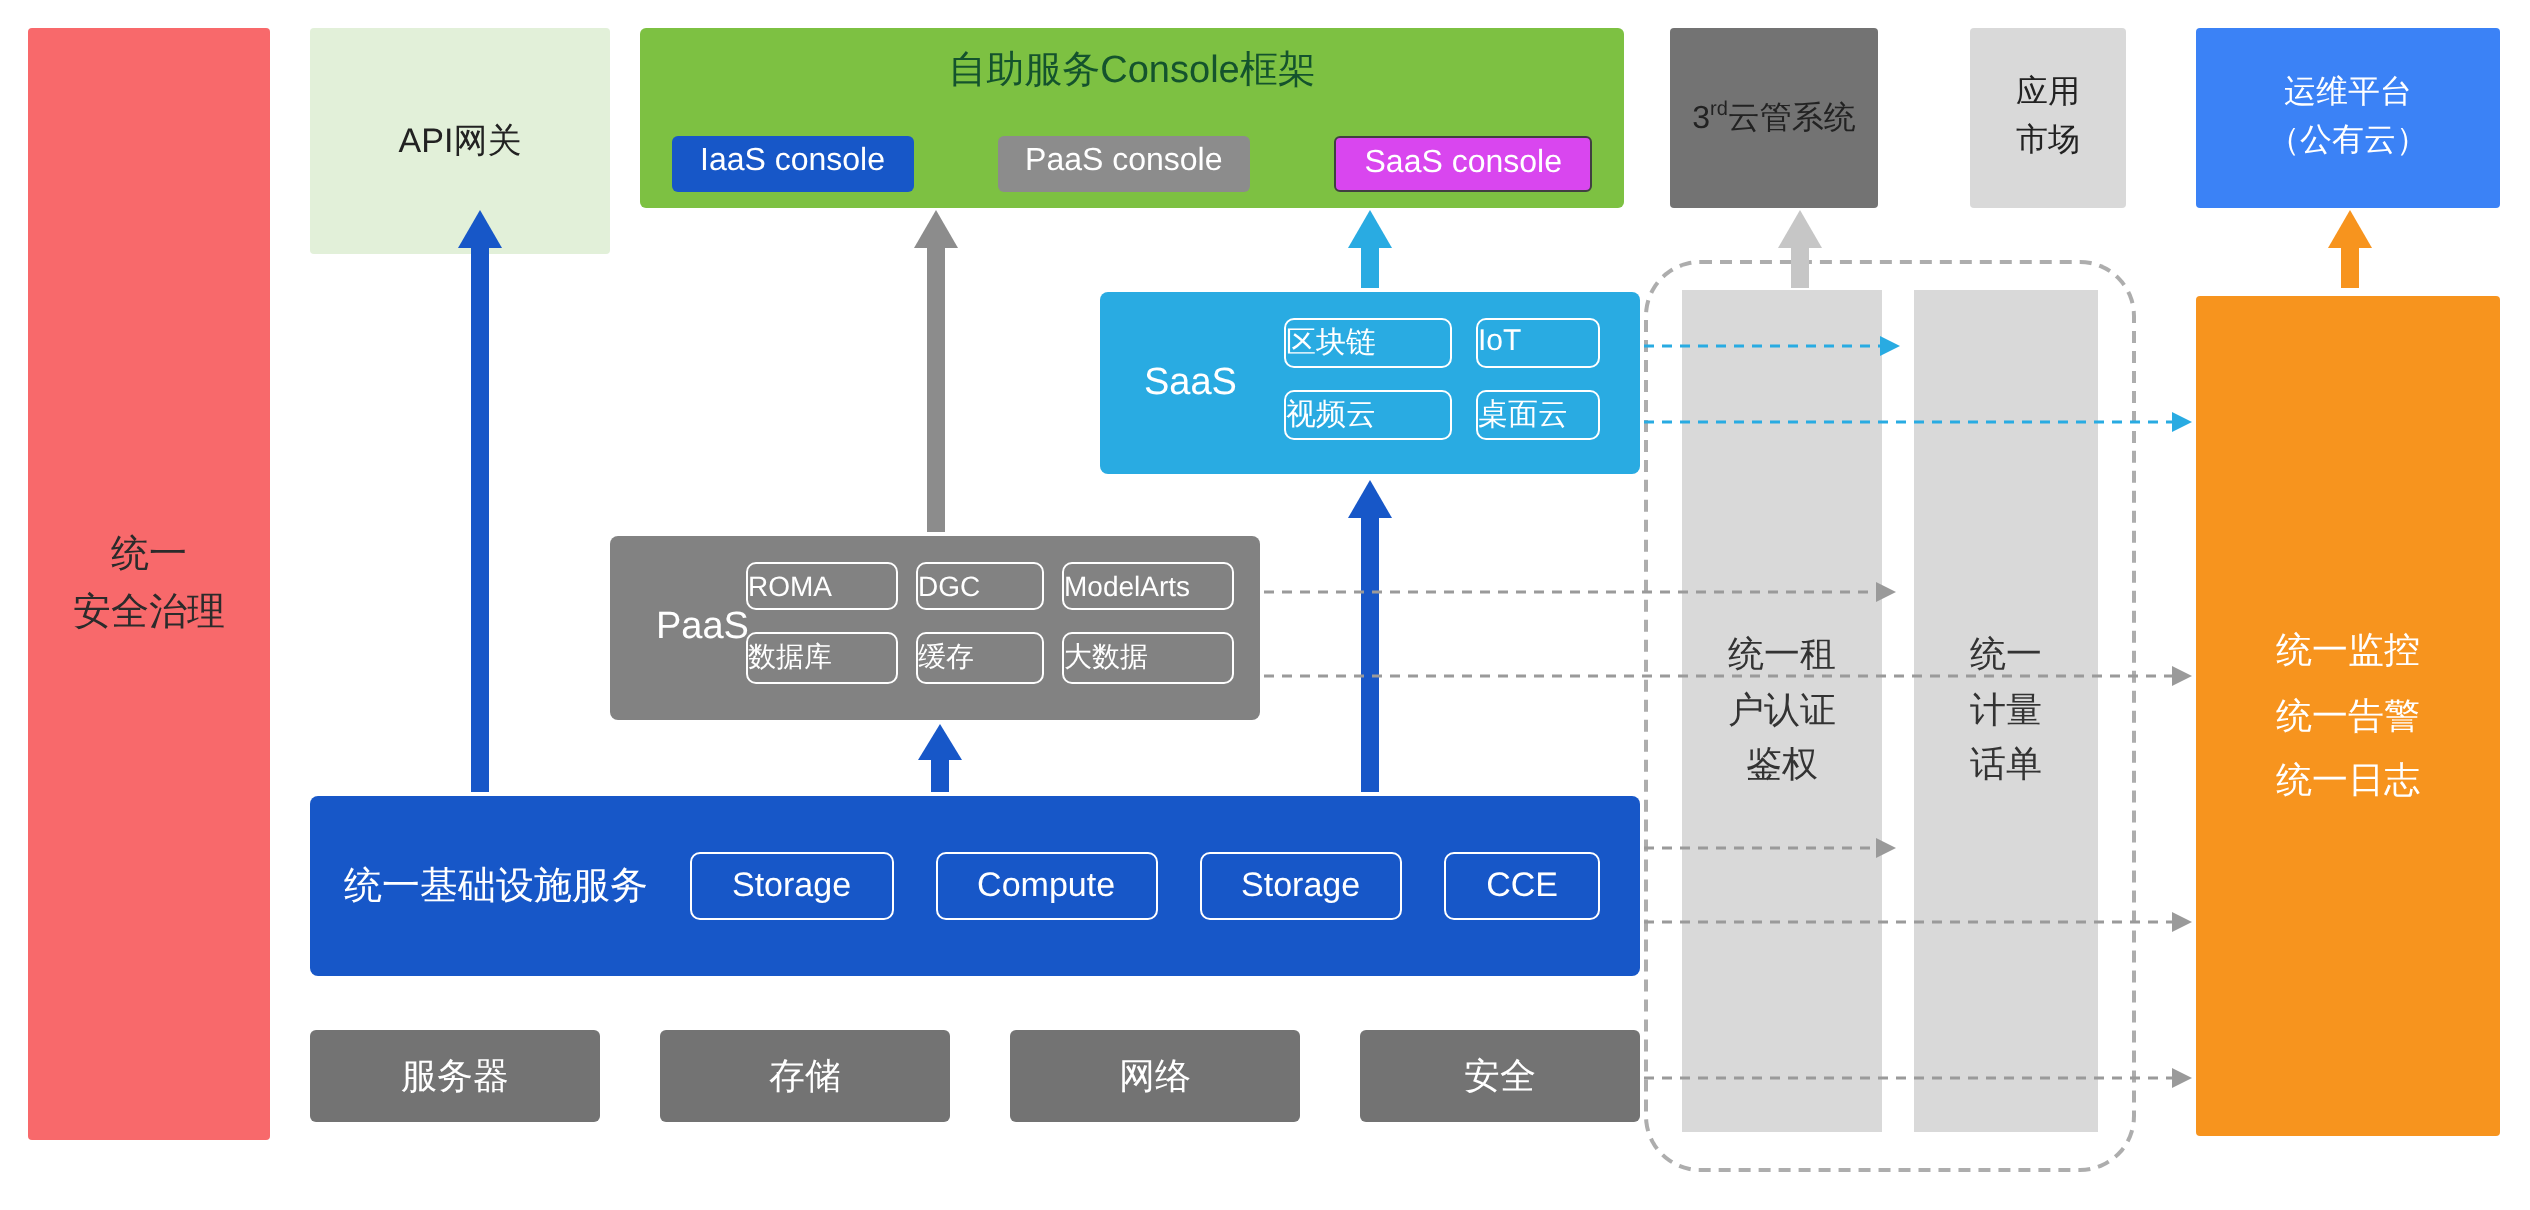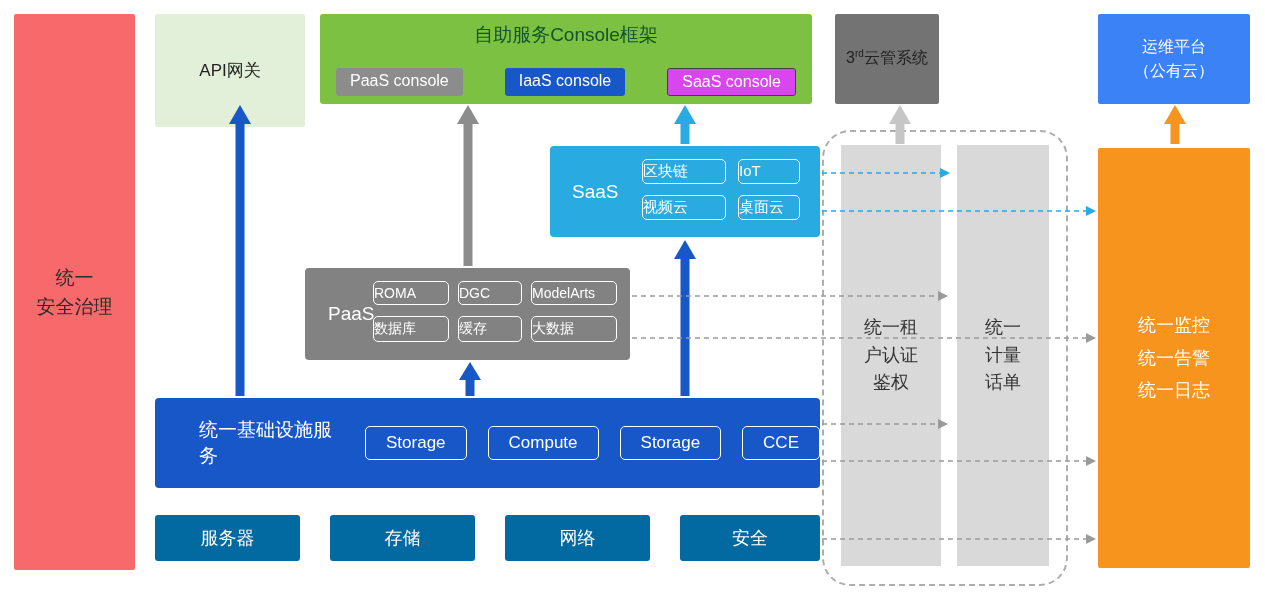--- a/index.html
+++ b/index.html
@@ -47,25 +47,25 @@
   #paas-box { left:305px; top:268px; width:325px; height:92px; background:#828282;
               border-radius:4px; color:#fff; }
   .paas-label { position:absolute; left:23px; top:0; height:100%; display:flex; align-items:center; font-size:19px; }
   .paas-chips { position:absolute; left:68px; top:13px; display:grid;
                 grid-template-columns:76px 64px 86px; gap:11px 9px; }
   .paas-chips .chip { font-size:14px; padding:3px 0; }
 
   
   #iaas-box { left:155px; top:398px; width:665px; height:90px; background:#1757C8;
               border-radius:4px; color:#fff; display:flex; align-items:center; gap:21px; padding-left:17px; }
-  .iaas-label { font-size:19px;margin-left:27px; }
+  .iaas-label { font-size:19px; }
   .iaas-chip { border:1.5px solid #fff; border-radius:5px; font-size:17px; padding:6px 20px; text-align:center; }
 
   
-  .bottom-box { top:515px; height:46px; background:#0369a1; color:#fff; font-size:18px; border-radius:3px; }
+  .bottom-box { top:515px; height:46px; background:#737373; color:#fff; font-size:18px; border-radius:3px; }
   #b1 { left:155px; width:145px; } #b2 { left:330px; width:145px; }
   #b3 { left:505px; width:145px; } #b4 { left:680px; width:140px; }
 
   
   #dashed-wrap { left:822px; top:130px; width:246px; height:456px;
                  border:2px dashed #ADADAD; border-radius:28px; }
   #auth-bar { left:841px; top:145px; width:100px; height:421px; background:#D9D9D9;
               font-size:18px; line-height:1.55; color:#333; }
   #metering-bar { left:957px; top:145px; width:92px; height:421px; background:#D9D9D9;
               font-size:18px; line-height:1.55; color:#333; }
@@ -94,30 +94,34 @@
 安全治理</span>
   </div>
 
   <div class="abs center" id="api-gateway">
     <span>API网关</span>
   </div>
 
   <div class="abs" id="console-frame">
     <div class="console-title">自助服务Console框架</div>
     <div class="console-row">
+      <span class="console-btn btn-iaas">IaaS console</span>
       <span class="console-btn btn-paas">PaaS console</span>
-      <span class="console-btn btn-iaas">IaaS console</span>
       <span class="console-btn btn-saas">SaaS console</span>
     </div>
   </div>
 
   <div class="abs center" id="third-party">
     <span><span>3</span><sup>rd</sup><span>云管系统</span></span>
   </div>
 
+  <div class="abs center pre" id="app-market">
+    <span>应用
+市场</span>
+  </div>
 
   <div class="abs center pre" id="om-platform">
     <span>运维平台
 （公有云）</span>
   </div>
 
   <div class="abs" id="saas-box">
     <span class="saas-label">SaaS</span>
     <div class="saas-chips">
       <span class="chip">区块链</span>

